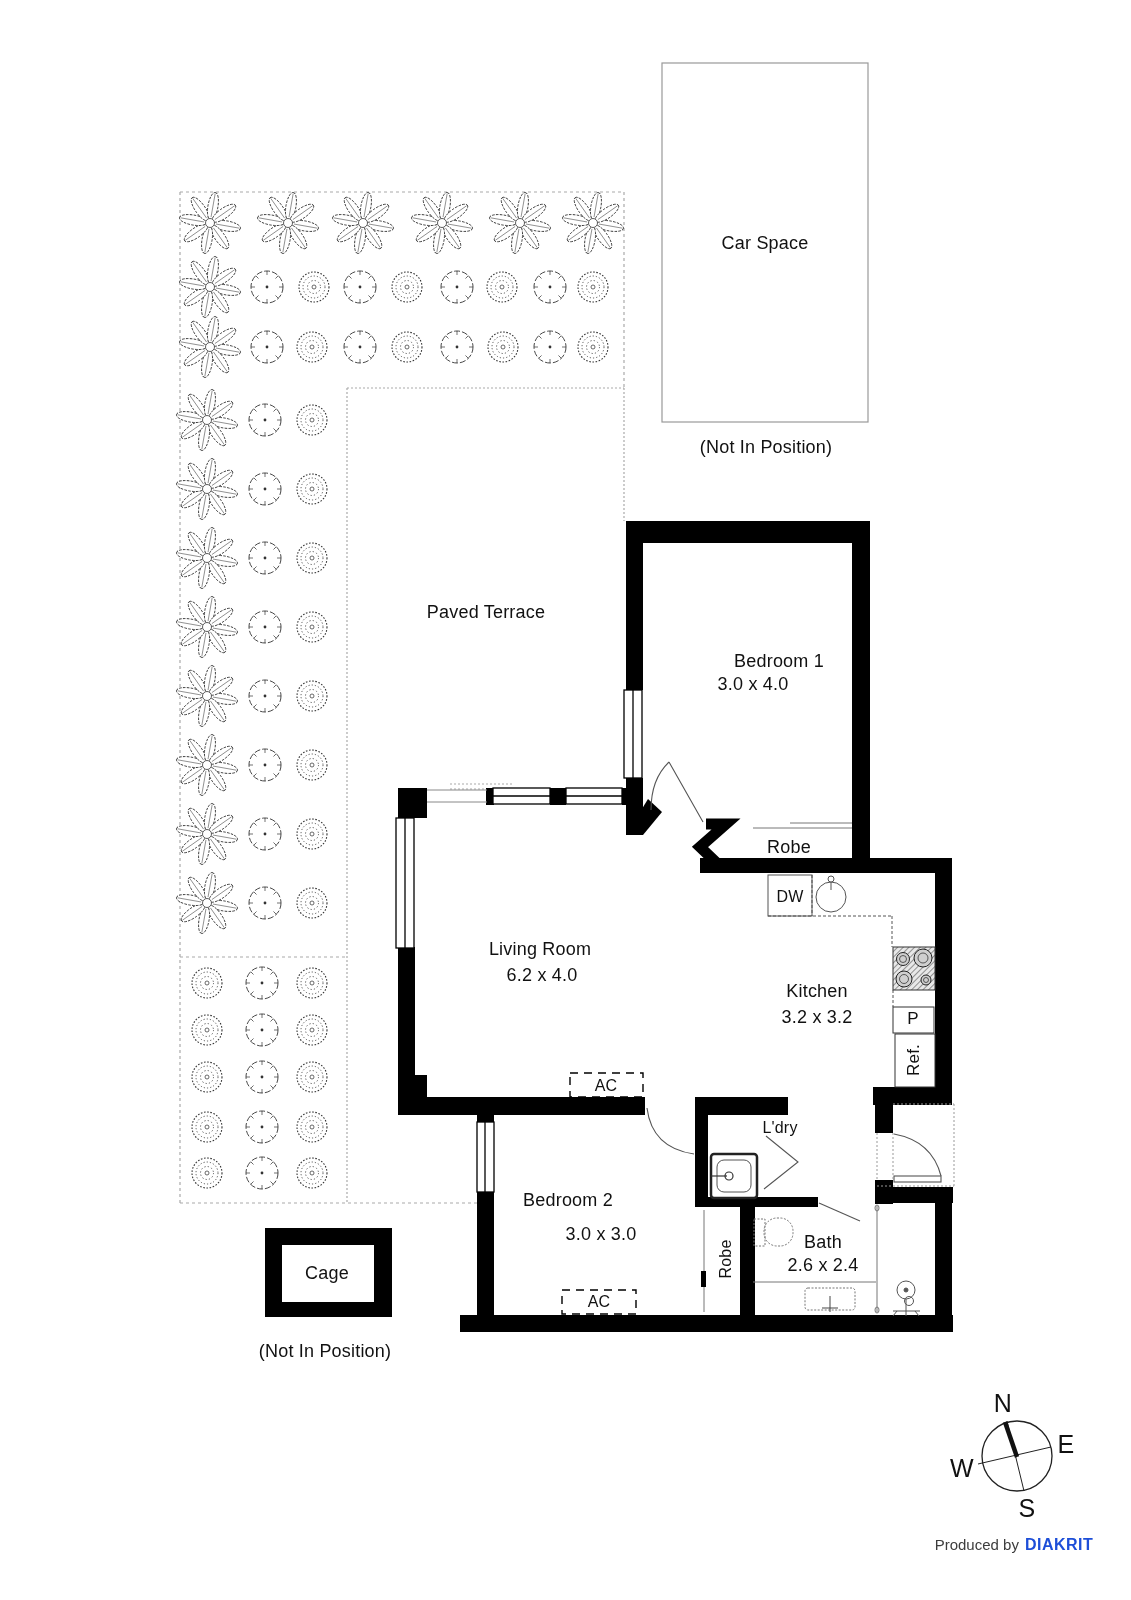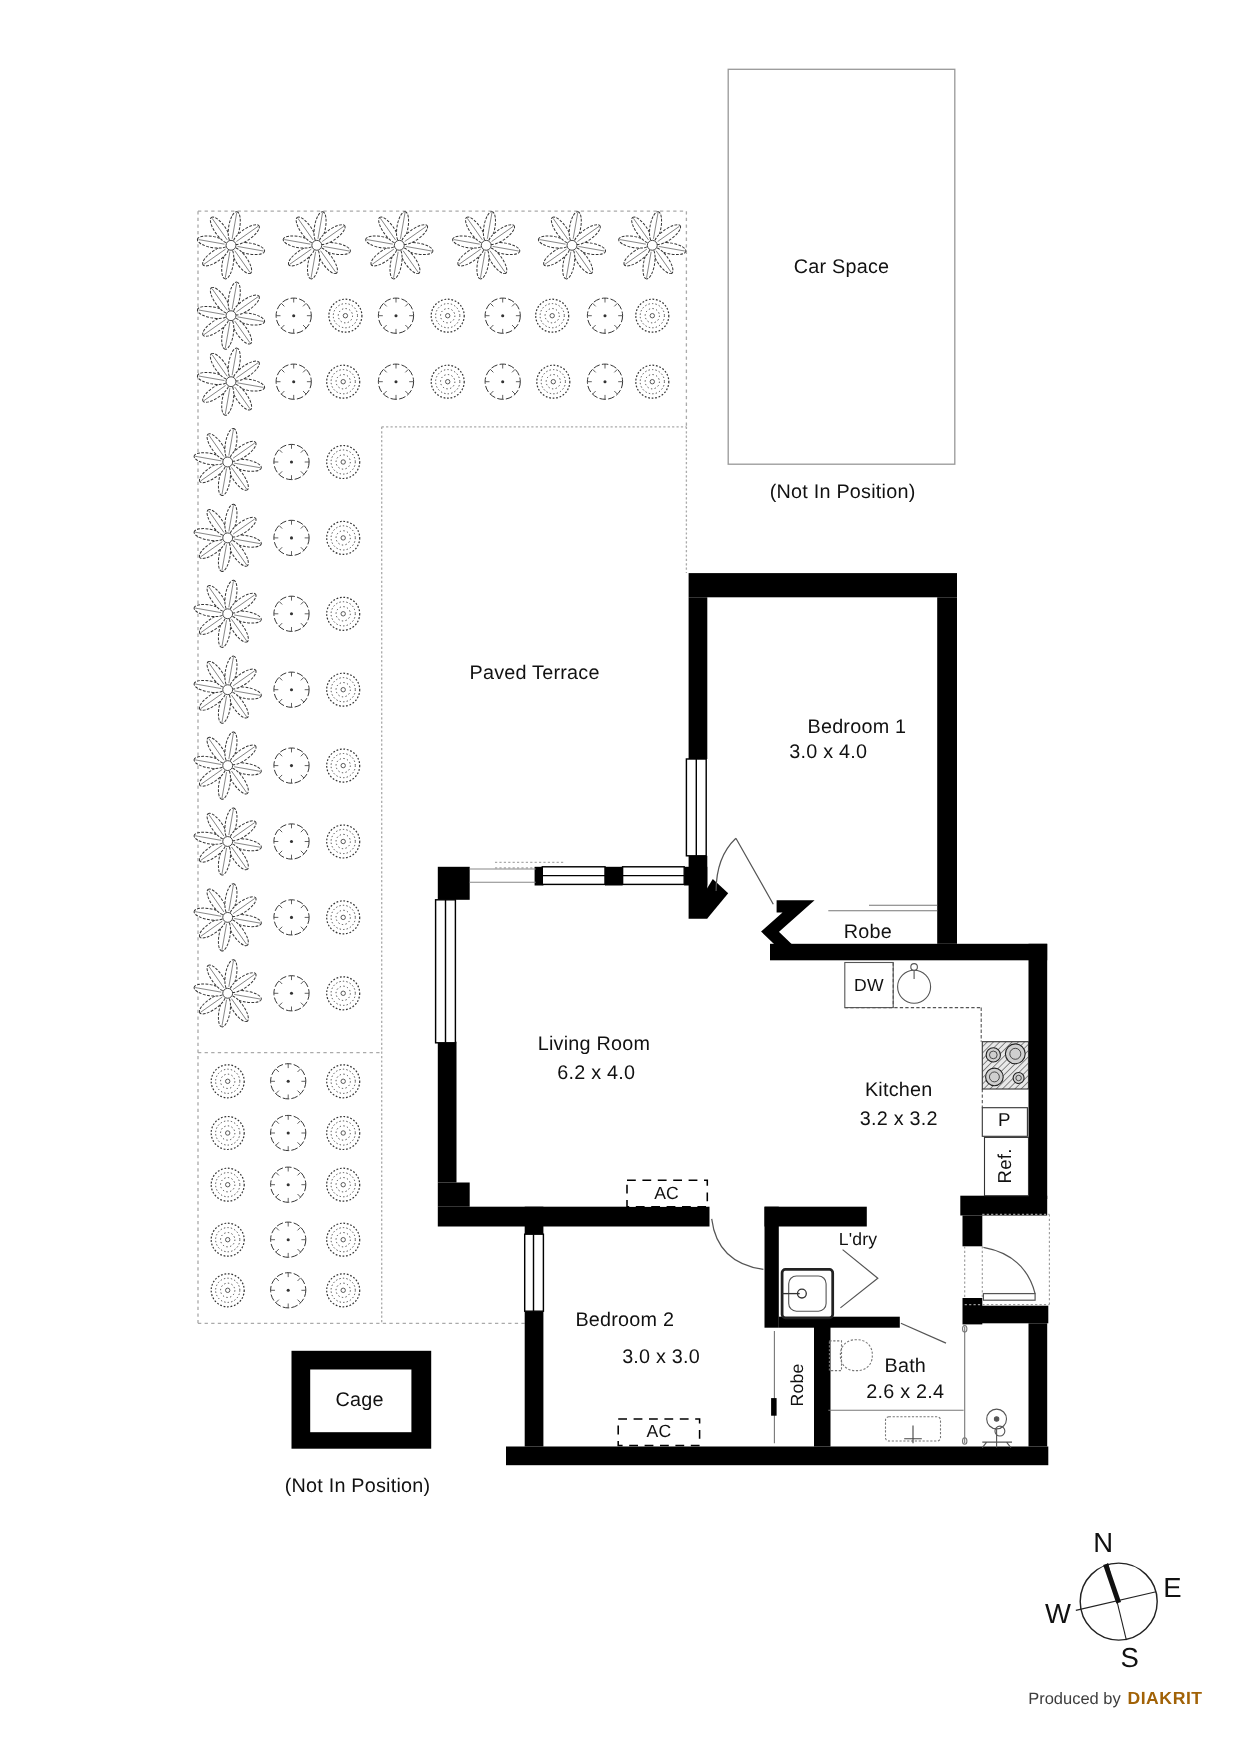--- a/index.html
+++ b/index.html
@@ -7,21 +7,21 @@
          font-family:"Liberation Sans", sans-serif;overflow:hidden;}
   .stage svg{position:absolute;left:0;top:0;}
   .lbl{position:absolute;transform:translate(-50%,-50%);font-size:18px;color:#111;
        white-space:nowrap;letter-spacing:0.2px;}
   .lbl.rot{transform:translate(-50%,-50%) rotate(-90deg);}
   .s16{font-size:16px;}
   .s17{font-size:17px;}
   .s25{font-size:25px;}
   .footer{position:absolute;left:1014px;top:1545px;transform:translate(-50%,-50%);
           white-space:nowrap;color:#3d3d3d;font-size:15px;}
-  .footer .brand{font-weight:bold;font-size:16px;color:#a16207;letter-spacing:0.5px;margin-left:6px;}
+  .footer .brand{font-weight:bold;font-size:16px;color:#1d4ed8;letter-spacing:0.5px;margin-left:6px;}
 </style>
 </head>
 <body>
 
 <div class="stage">
 
 <svg width="1131" height="1600" viewBox="0 0 1131 1600">
   <defs>
     <pattern id="hatch" width="4" height="4" patternUnits="userSpaceOnUse" patternTransform="rotate(45)">
       <rect width="4" height="4" fill="#e8e8e8"></rect>

